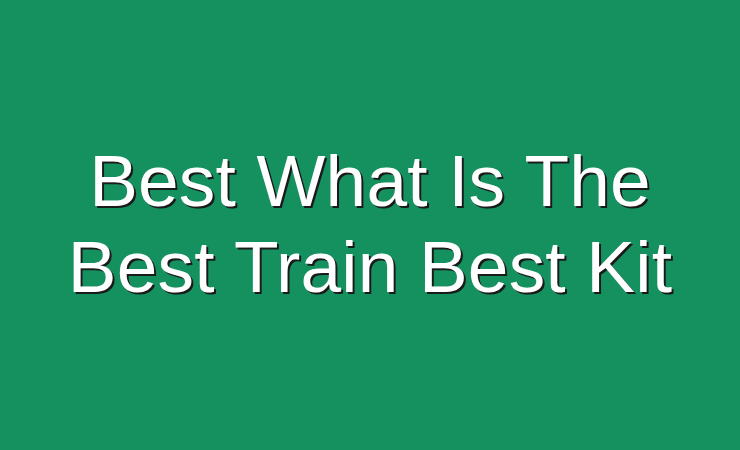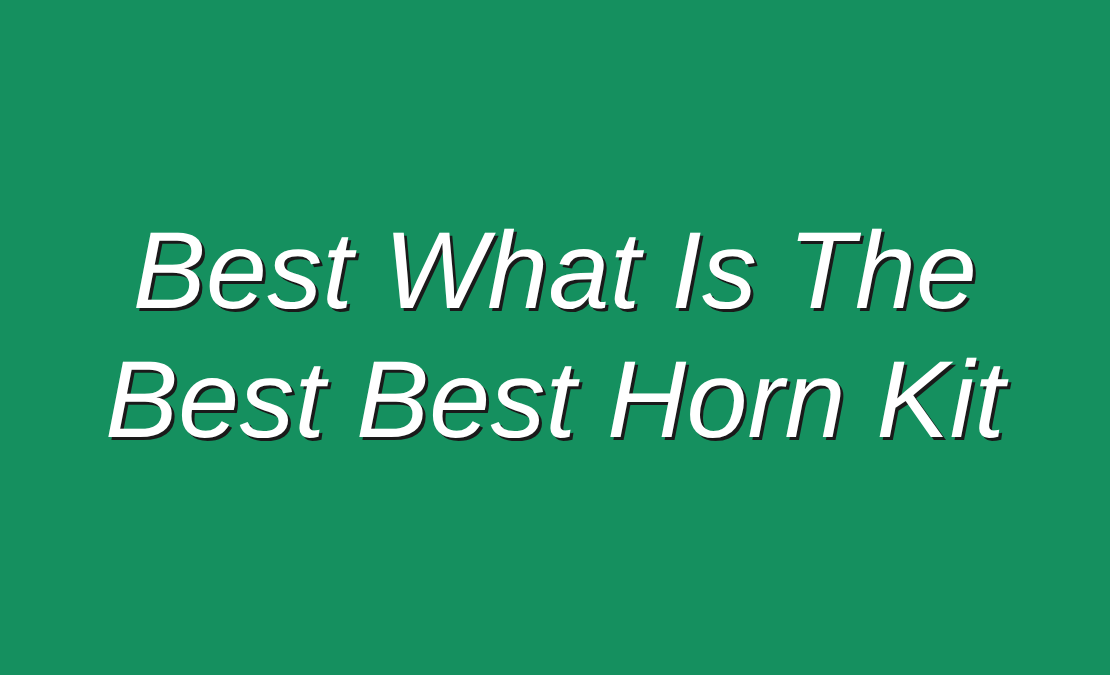--- a/index.html
+++ b/index.html
@@ -26,21 +26,20 @@
     box-sizing: border-box;
   }
 
   .title-block {
     width: 100%;
     padding: 0 18px;
     box-sizing: border-box;
     text-align: center;
     
     margin-top: -2px;
-    font-style: italic;
   }
 
   .title-heading {
     margin: 0;
     padding: 0;
     font-family: "Liberation Sans", sans-serif;
     font-size: 73px;
     line-height: 86px;
     font-weight: normal;
     letter-spacing: 0.2px;
@@ -56,17 +55,17 @@
 </style>
 </head>
 <body>
 
 <div class="title-card" style="background-color: rgb(21, 144, 95);">
 
   <div class="title-block">
 
     <h1 class="title-heading" style="color: rgb(255, 255, 255); text-shadow: rgb(26, 26, 26) 2px 2px 0px;">
       <span class="title-line">Best What Is The</span>
-      <span class="title-line">Best Best Horn Kit</span>
+      <span class="title-line">Best Train Best Kit</span>
     </h1>
 
   </div>
 </div>
 
 </body></html>

